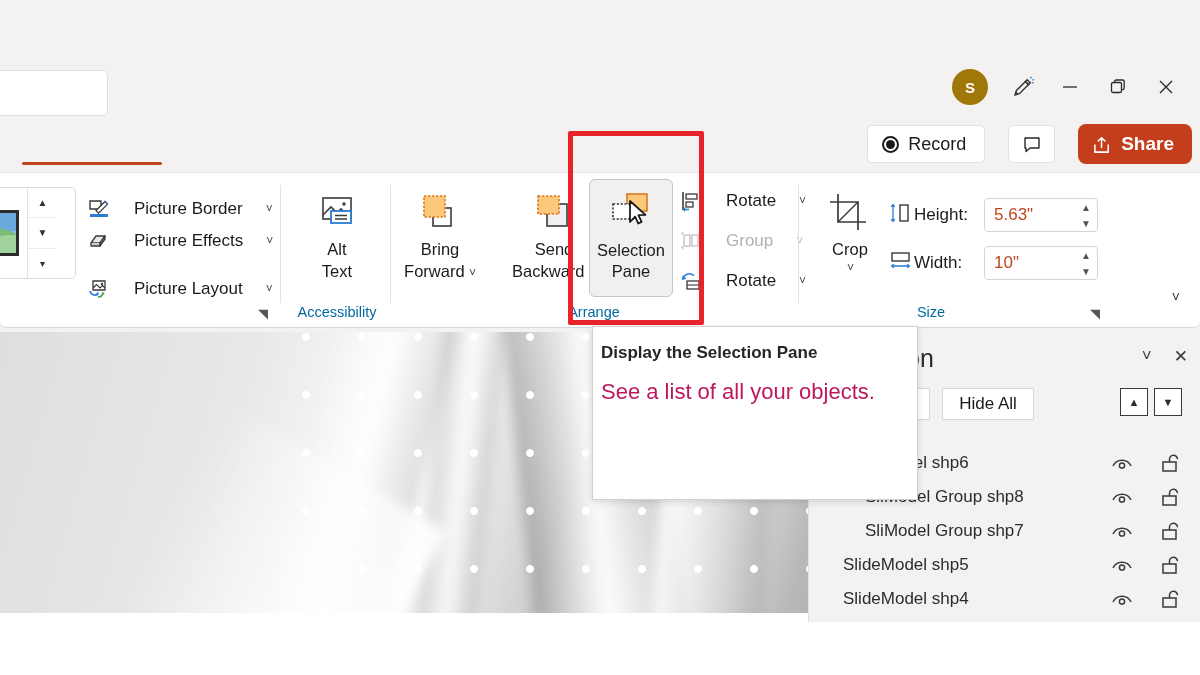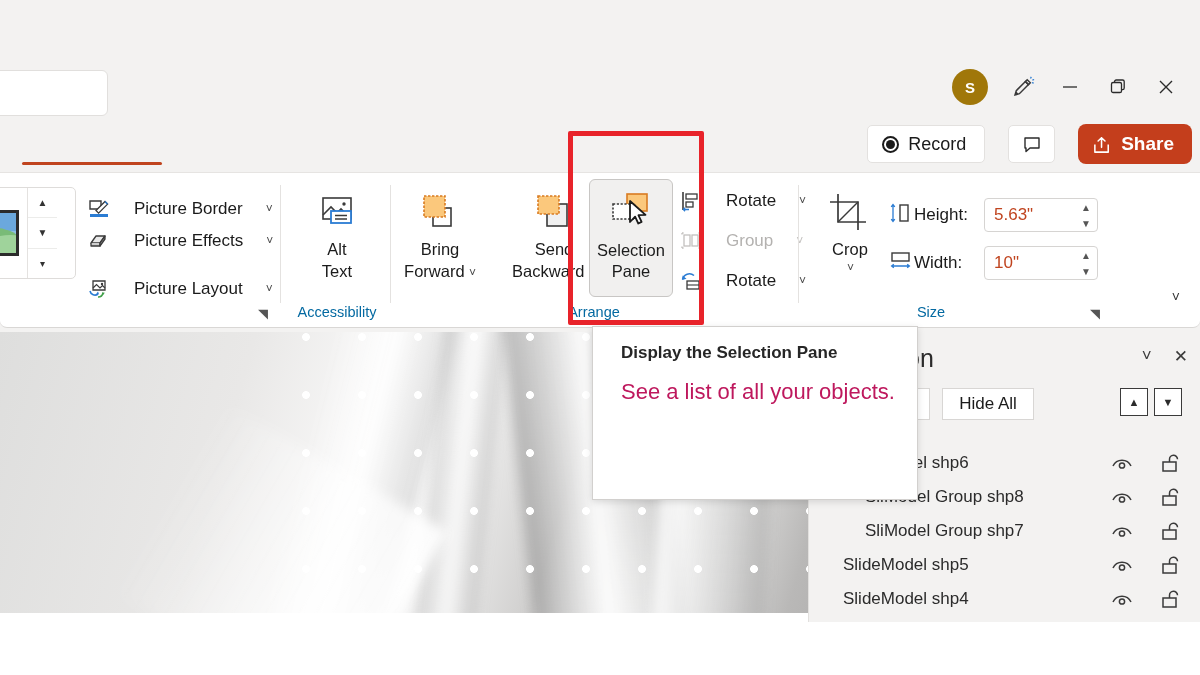--- a/index.html
+++ b/index.html
@@ -166,21 +166,21 @@
     position:absolute; left: 270px; top: 0; width: 635px; height: 281px;
     background-image: radial-gradient(circle, #ffffff 3.6px, rgba(255,255,255,0) 4.2px);
     background-size: 56px 58px; background-position: 8px 34px;
   }
 
   
   .tooltip {
     position: absolute; left: 592px; top: 326px; width: 326px; height: 174px;
     background: #ffffff; border: 1px solid #d2d0ce;
     box-shadow: 0 2px 7px rgba(0,0,0,.13);
-    padding: 16px 18px 0 28px;
+    padding: 16px 18px 0 8px;
   }
   .tt-title { font-size: 17px; font-weight: 700; color: #262626; margin-bottom: 13px; }
   .tt-body { font-size: 22px; color: #be185d; line-height: 1.42; }
   .tt-body p + p { margin-top: 17px; }
 
   
   .selpane {
     position: absolute; left: 808px; top: 332px; width: 392px; height: 290px;
     background: #f3f2f1; border-left: 1px solid #e2e0de;
   }

